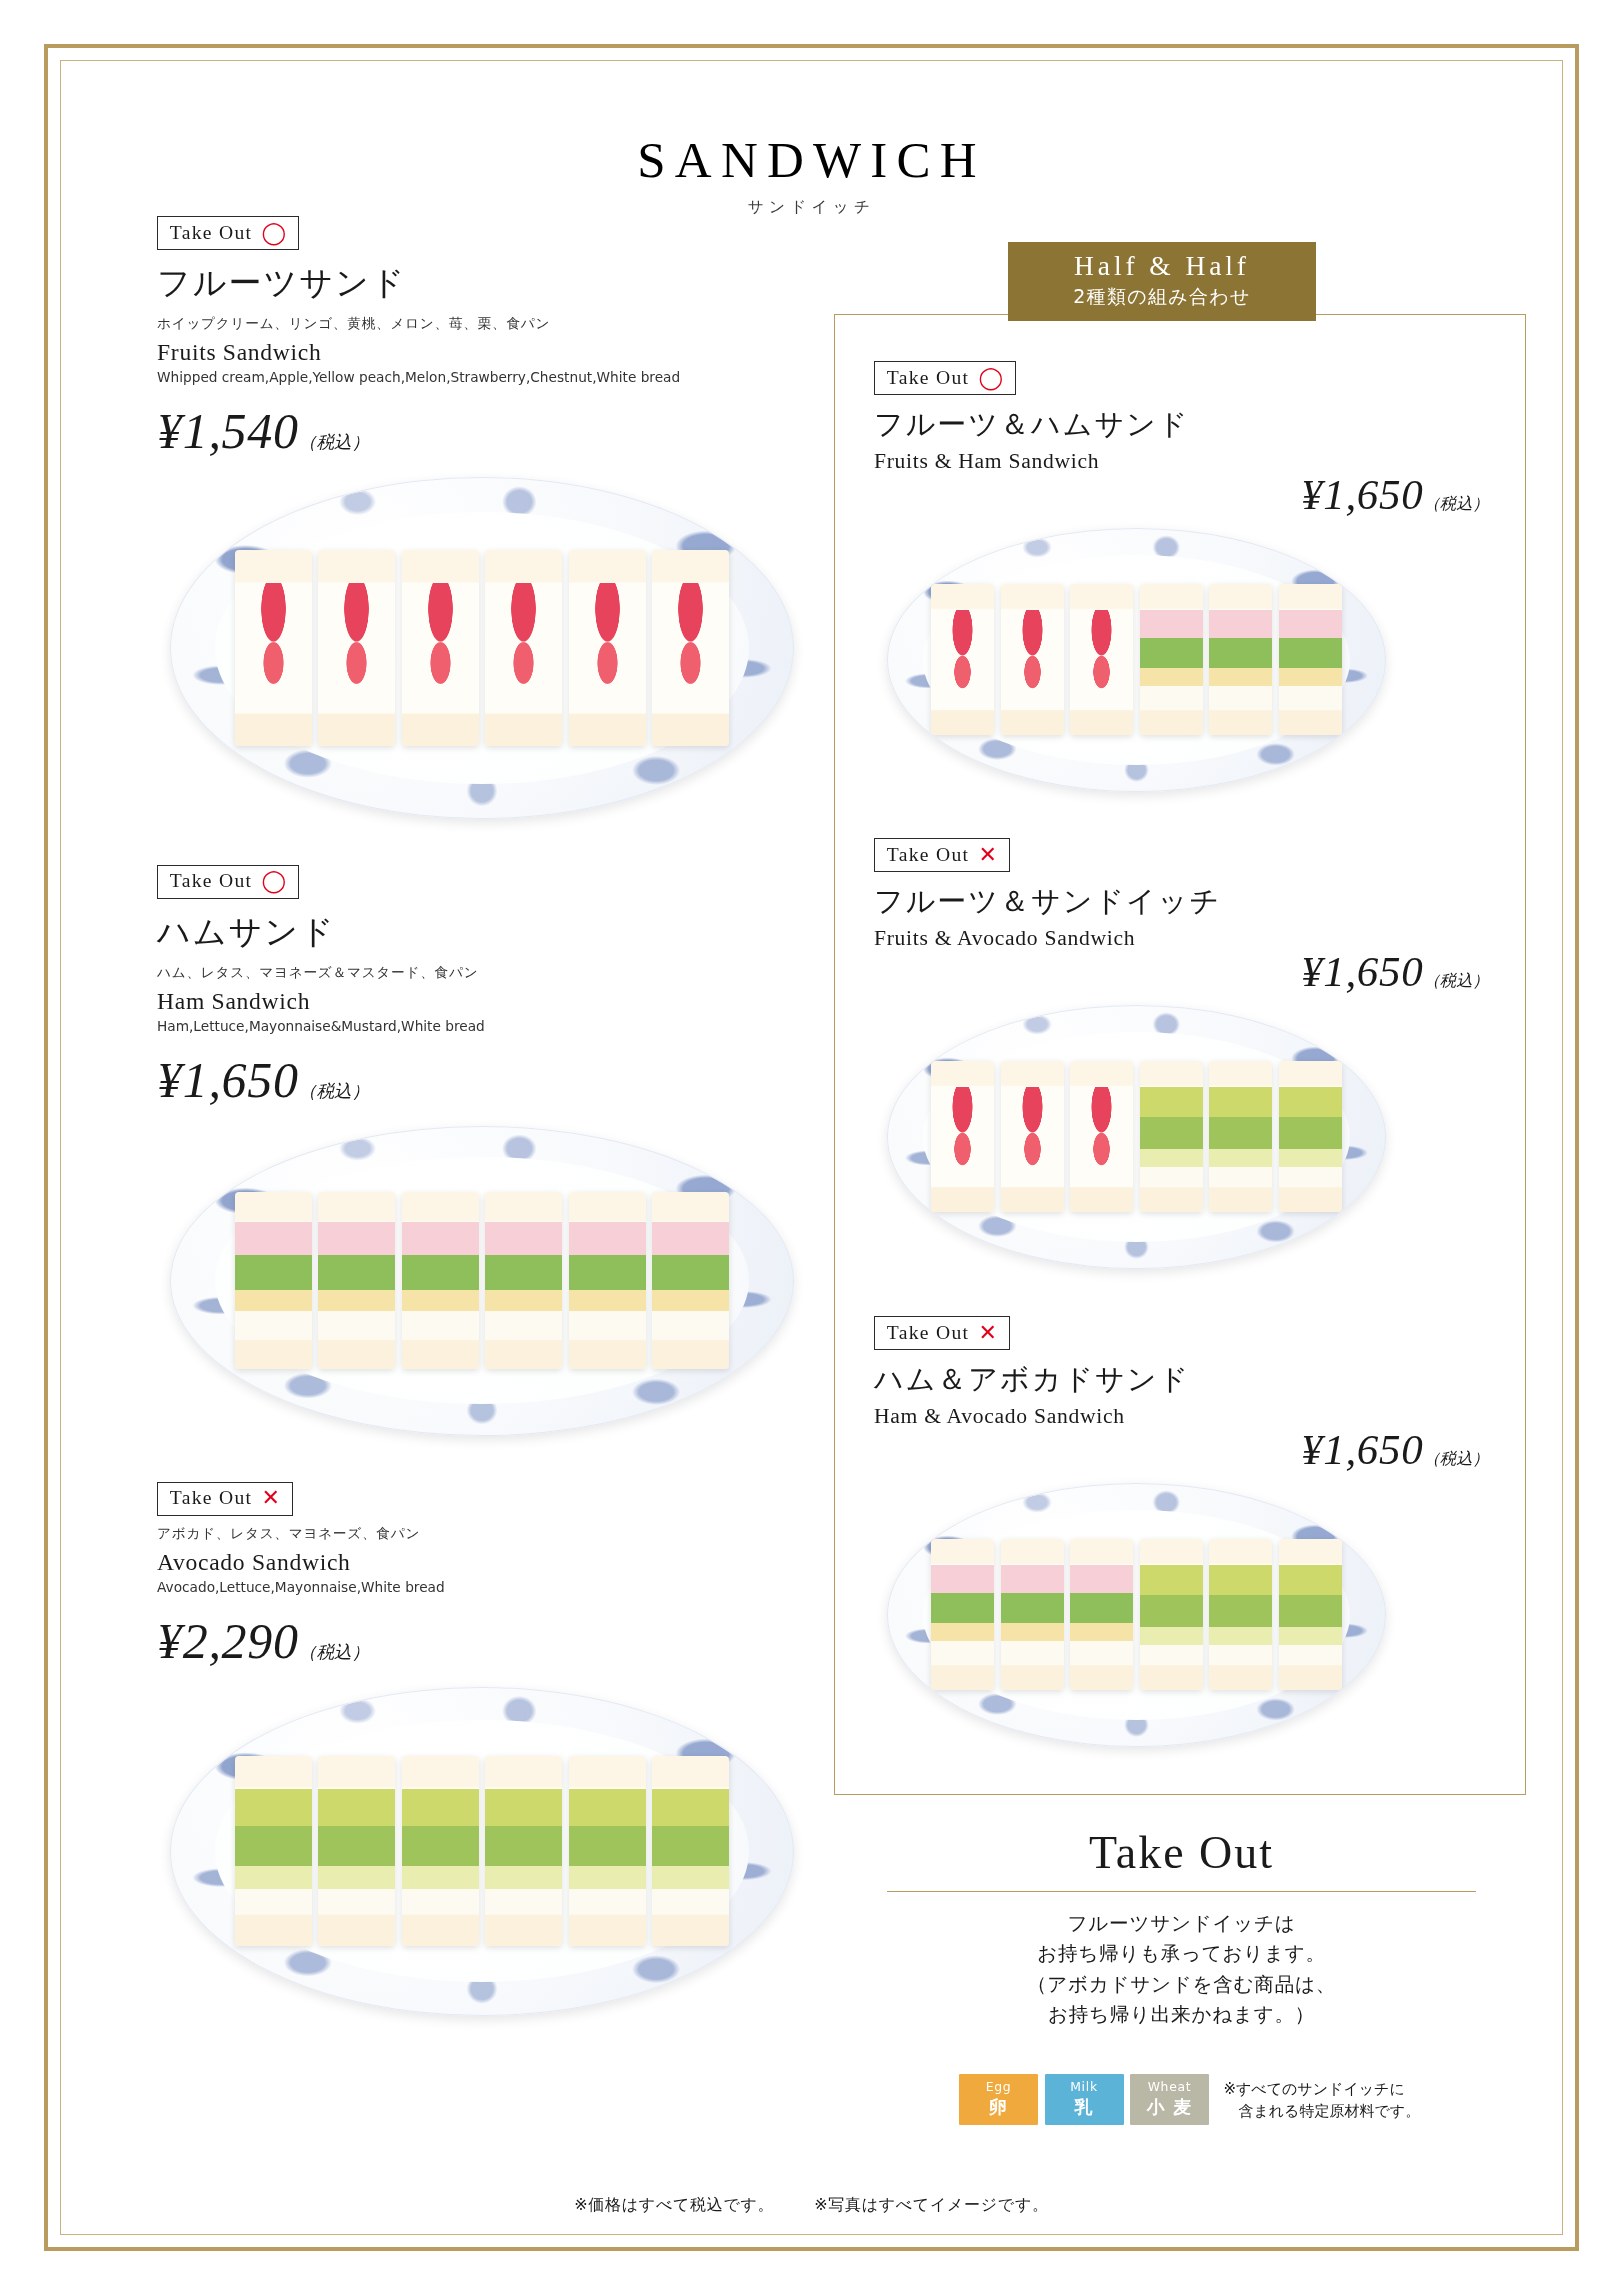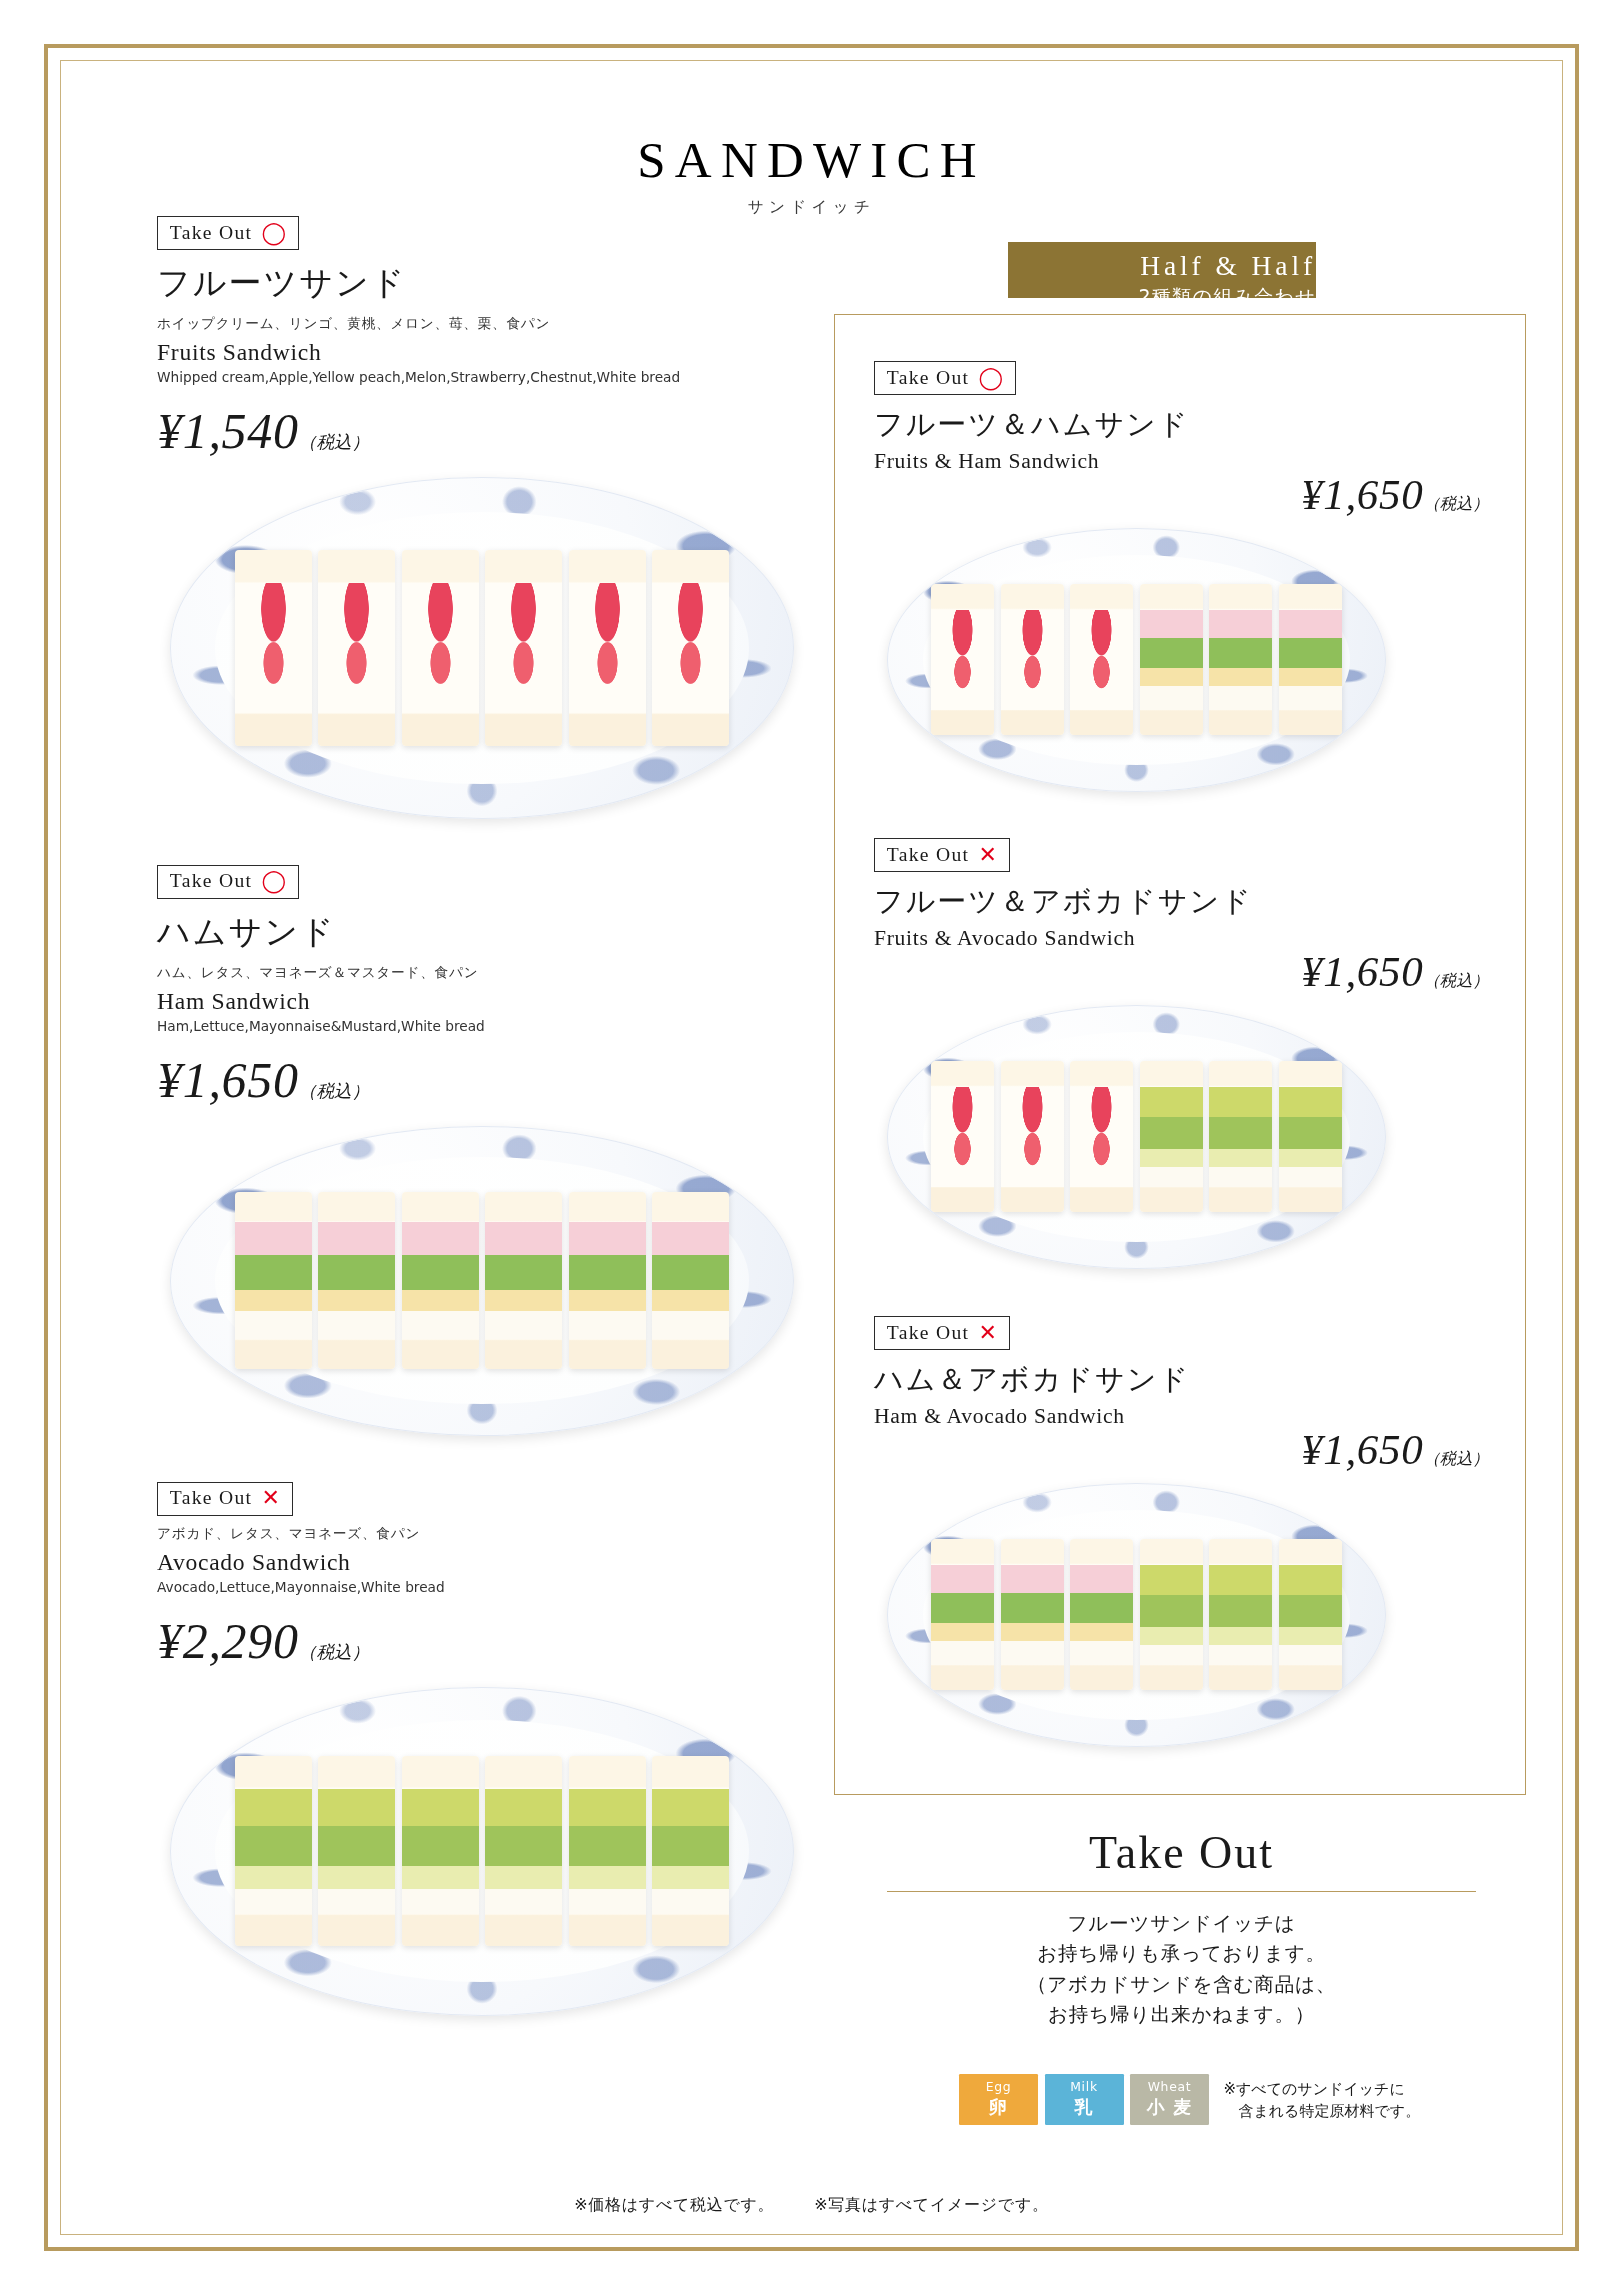--- a/index.html
+++ b/index.html
@@ -182,24 +182,24 @@
   }
 
   
   .hh-panel {
     position:absolute;
     left:834px; top:314px; width:690px; height:1479px;
     border:1.3px solid #b89b5e;
   }
   .hh-badge {
     position:absolute;
-    left:1008px; top:242px; width:308px; height:56px;
+    left:1008px; top:242px; width:308px; height:79px;
     background:#8c7434;
     color:#fff;
-    text-align:right;
+    text-align:center;
   }
   .hh-badge .t1 {
     font-family:"Liberation Serif", serif;
     font-size:27.5px; letter-spacing:3.9px; margin-top:7.9px;
   }
   .hh-badge .t2 {
     font-family:"DejaVu Sans", sans-serif;
     font-size:19px; letter-spacing:1.3px; margin-top:2.6px;
   }
 
@@ -433,21 +433,21 @@
           </div>
         </div>
       </div>
     </div>
 
     <div class="hh-item" style="top:523px;">
       <div class="tag">
         <span class="tag-label">Take Out</span>
         <span class="mark">✕</span>
       </div>
-      <div class="jp-name">フルーツ＆アボカドサンド</div>
+      <div class="jp-name">フルーツ＆サンドイッチ</div>
       <div class="en-name">Fruits &amp; Avocado Sandwich</div>
       <div class="price">
         <span>¥1,650</span><span class="tax">（税込）</span>
       </div>
       <div class="photo" style="margin-top:9.2px;">
         <div class="plate" style="width:497px;height:262px;margin-left:13px;">
           <div class="sand-row">
             <div class="tri fruit" style="width:63px;height:151px;">
                 <div class="fill"></div>
               </div>

